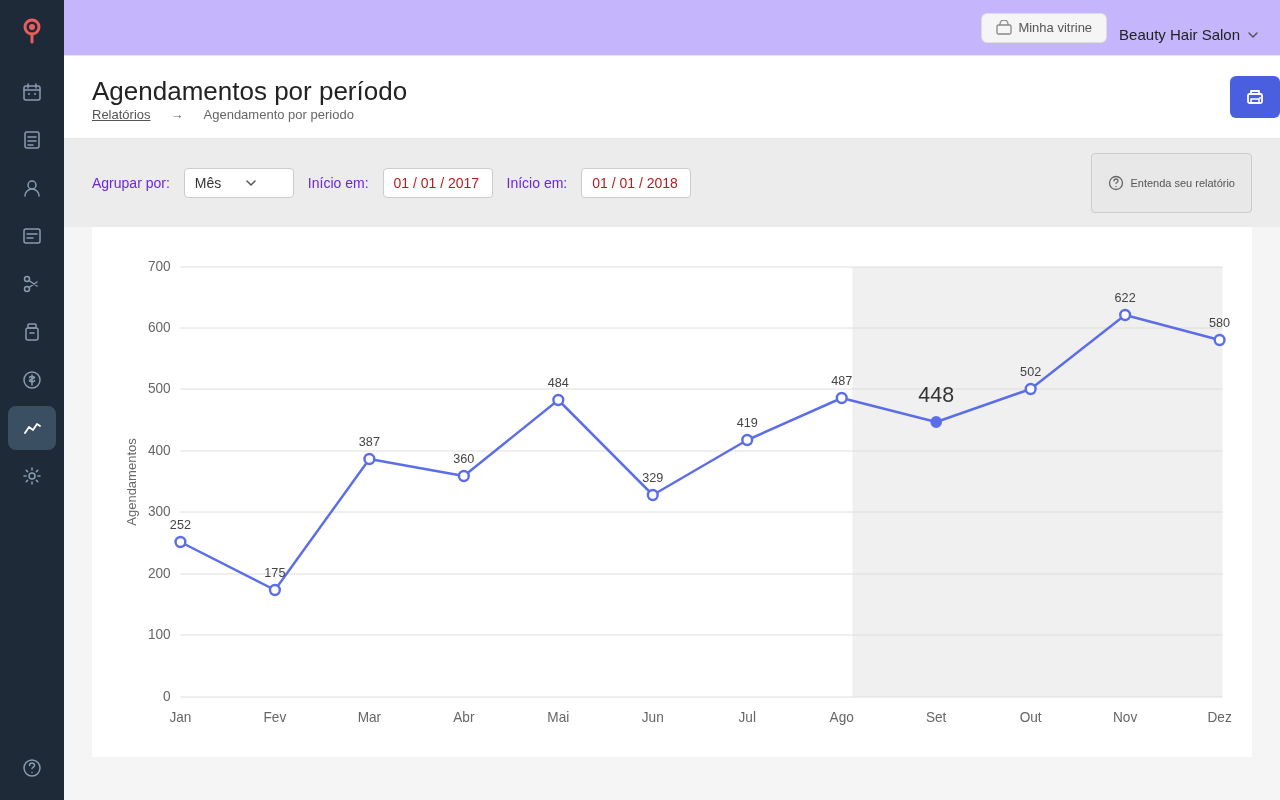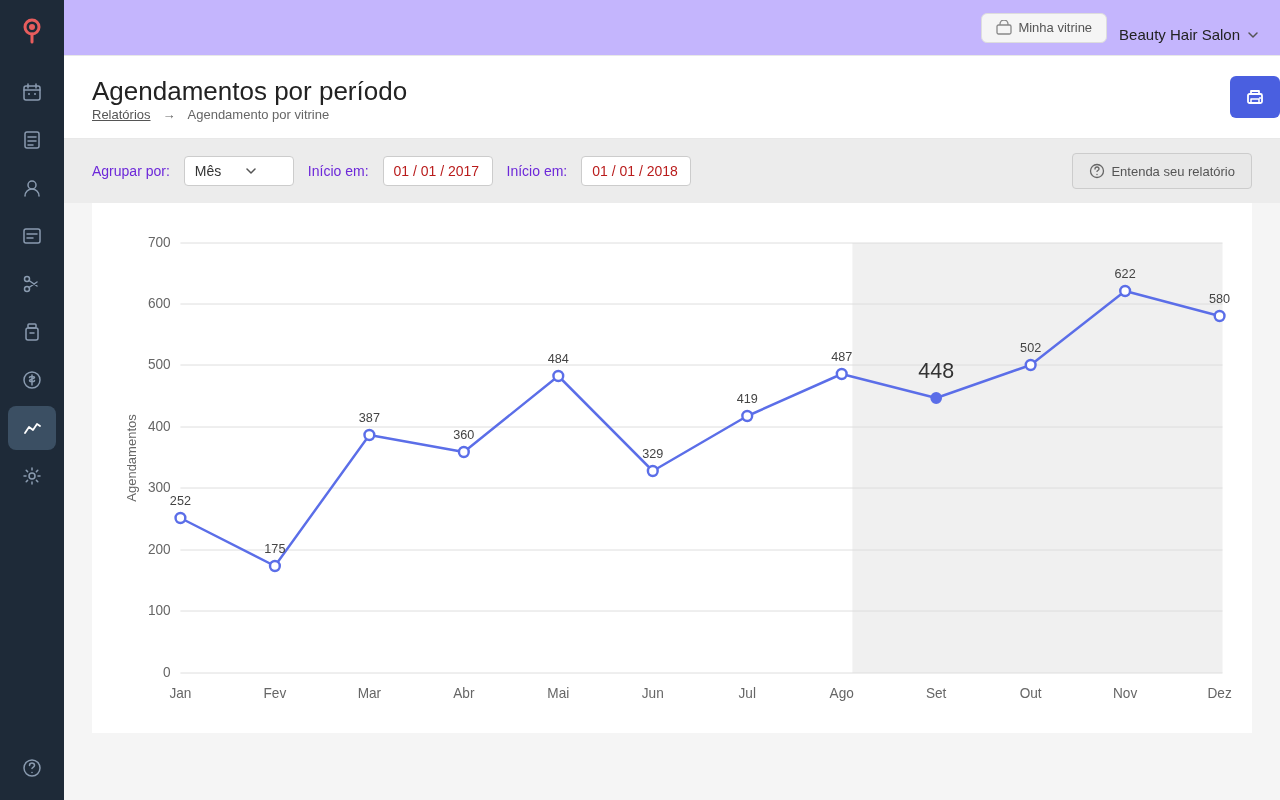--- a/index.html
+++ b/index.html
@@ -108,21 +108,21 @@
     .page-title {
       font-size: 26px;
       font-weight: 400;
       color: #222;
     }
     .breadcrumb {
       font-size: 13px;
       color: #666;
       display: flex;
       align-items: flex-end;
-      gap: 12px;
+      gap: 20px;
     }
     .breadcrumb a {
       color: #555;
       text-decoration: underline;
       cursor: pointer;
     }
 
     
     .filters-bar {
       background: #ececec;
@@ -159,22 +159,22 @@
       min-width: 110px;
     }
     .filters-spacer { flex: 1; }
     .understand-btn {
       display: flex;
       align-items: center;
       gap: 6px;
       background: #e8e8e8;
       border: 1px solid #ccc;
       border-radius: 4px;
-      padding: 9px 16px;
-      font-size: 13px;
+      padding: 21px 16px;
+      font-size: 11px;
       color: #555;
       cursor: pointer;
     }
 
     
     .chart-container {
       background: #fff;
       margin-top: 0;
       padding: 20px 10px 20px 30px;
       border-radius: 0;
@@ -300,21 +300,21 @@
     </div>
   </div>
 
   <div class="page-content">
 
     <div class="page-header" style="position:relative;">
       <h1 class="page-title">Agendamentos por período</h1>
       <div class="breadcrumb">
         <a>Relatórios</a>
         <span>→</span>
-        <span>Agendamento por vitrine</span>
+        <span>Agendamento por periodo</span>
       </div>
 
       <button class="print-btn" style="position:absolute; right:0; top:50%; transform:translateY(-50%);">
         <svg width="22" height="22" viewBox="0 0 22 22" fill="none">
           <rect x="4" y="8" width="14" height="9" rx="1.5" stroke="#fff" stroke-width="1.8"></rect>
           <path d="M7 8V5h8v3" stroke="#fff" stroke-width="1.8" stroke-linecap="round" stroke-linejoin="round"></path>
           <path d="M7 17v-4h8v4" stroke="#fff" stroke-width="1.5" stroke-linecap="round" stroke-linejoin="round"></path>
           <circle cx="16" cy="12" r="1" fill="#fff"></circle>
         </svg>
       </button>

